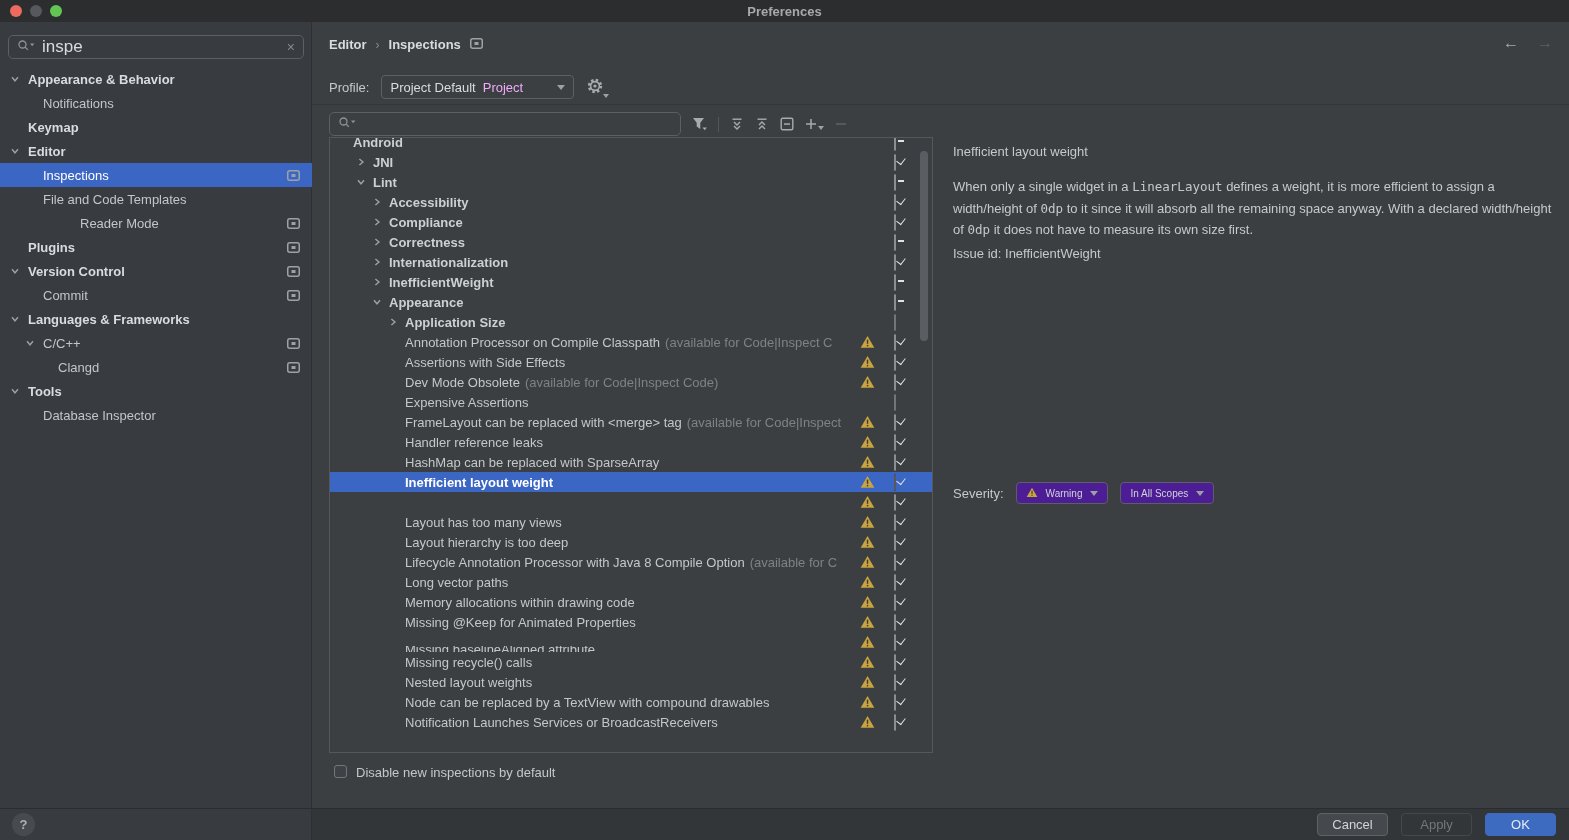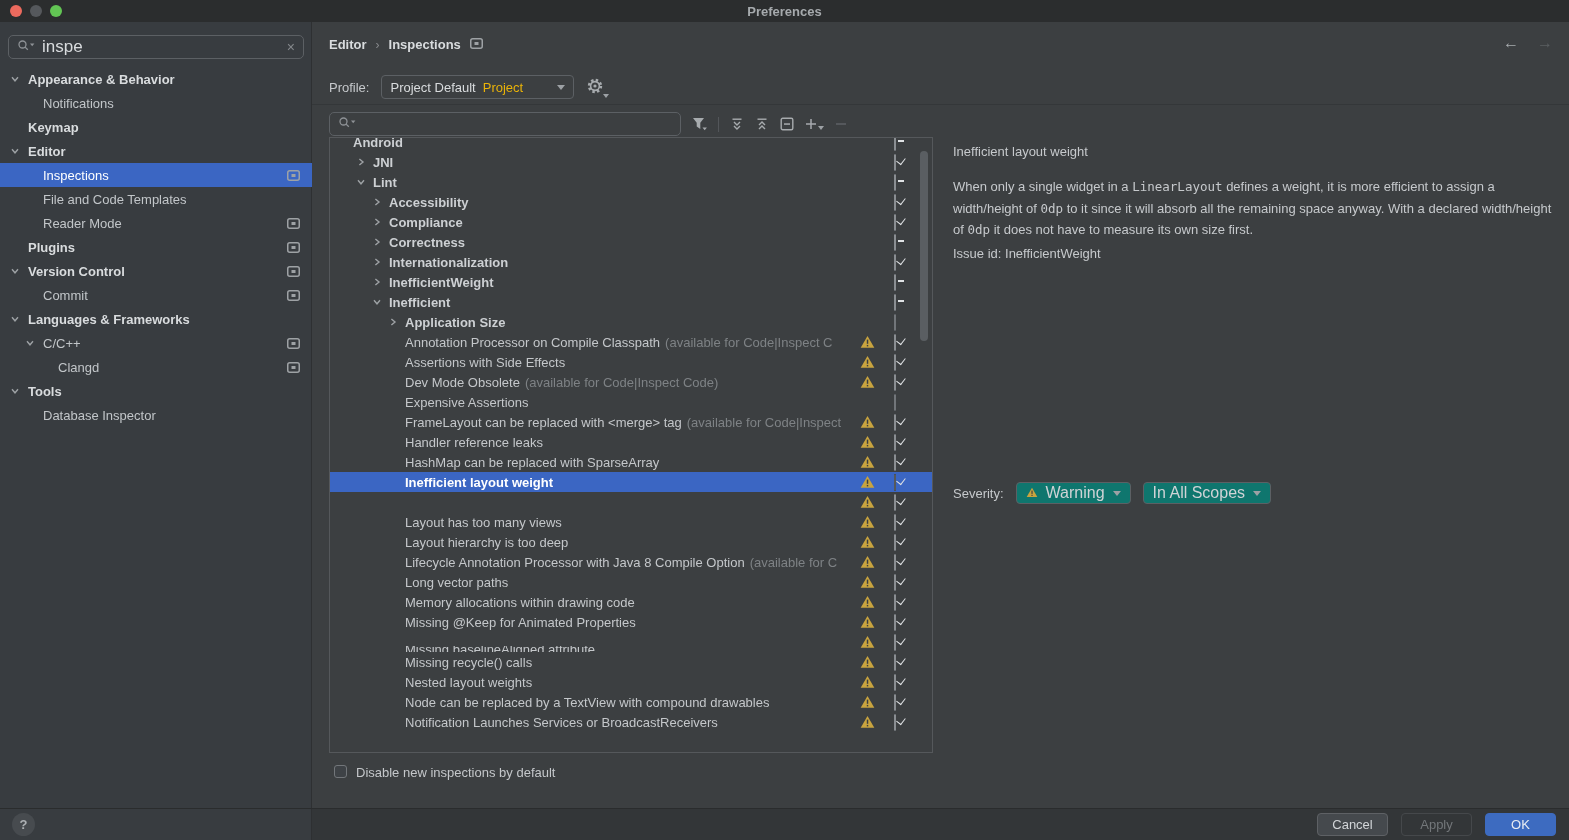--- a/index.html
+++ b/index.html
@@ -39,21 +39,21 @@
   .crumb-sep { color:#87898C; font-size:12px; }
   .nav-arrows { position:absolute; right:16px; top:12px; display:flex; gap:18px;
     font-size:16px; }
   .arrow-back { color:#A9ADB0; } .arrow-fwd { color:#5B5F62; }
 
   .profile-row { position:absolute; left:17px; top:53px; display:flex;
     align-items:center; font-size:13px; color:#C6C9CC; }
   .profile-select { width:193px; height:24px; margin-left:12px; border:1px solid #5C6064;
     border-radius:4px; display:flex; align-items:center; padding:0 8px; gap:7px;
     background:#3C3F41; }
-  .ps-value { color:#D9DCDE; } .ps-suffix { color:#eab308; }
+  .ps-value { color:#D9DCDE; } .ps-suffix { color:#f0abfc; }
   .caret { width:0; height:0; border-left:4px solid transparent;
     border-right:4px solid transparent; border-top:5px solid #9DA1A5; }
   .ps-caret { margin-left:auto; }
   .gear-wrap { margin-left:12px; position:relative; height:20px; }
   .mini-caret { position:absolute; right:-5px; bottom:-1px; width:0; height:0;
     border-left:3px solid transparent; border-right:3px solid transparent;
     border-top:4px solid #9DA1A5; }
   .main-sep { position:absolute; left:0; top:82px; width:1257px;
     border-top:1px solid #343739; }
 
@@ -93,22 +93,22 @@
 
   .desc-title { position:absolute; left:641px; top:122px; font-size:13px; color:#C6C9CC; }
   .desc-para { position:absolute; left:641px; top:154px; width:601px; font-size:13px;
     line-height:21.5px; color:#C6C9CC; }
   .mono { font-family:"DejaVu Sans Mono",monospace; font-size:12.5px; }
   .issue-id { position:absolute; left:641px; top:224px; font-size:13px; color:#C6C9CC; }
 
   .severity-row { position:absolute; left:641px; top:460px; height:22px; display:flex;
     align-items:center; gap:12px; font-size:13px; color:#C6C9CC; }
   .dd { height:22px; border:1px solid #5C6064; border-radius:4px; display:flex;
-    align-items:center; padding:0 9px; gap:8px; font-size:16px; color:#D0D3D6;
-    background:#0f766e; }
+    align-items:center; padding:0 9px; gap:8px; font-size:10px; color:#D0D3D6;
+    background:#4c1d95; }
 
   .disable-row { position:absolute; left:22px; top:743px; display:flex;
     gap:9px; font-size:13px; color:#C4C7CA; }
 
   
   .footer { position:absolute; left:0; top:808px; width:1569px; height:32px;
     background:#333638; border-top:1px solid #2A2C2D; }
   .footer-left { position:absolute; left:0; top:0; width:312px; height:31px;
     background:#383C40; border-right:1px solid #2E3032; }
   .help-btn { position:absolute; left:12px; top:4px; width:23px; height:23px;
@@ -169,21 +169,21 @@
       <div class="side-row selected" style="padding-left: 43px;">
         <span>Inspections</span>
         <span class="side-screen"><svg width="13" height="11" viewBox="0 0 13 11">
             <rect x="0.75" y="0.75" width="11.5" height="9.5" rx="2" fill="none" stroke="#9EA2A5" stroke-width="1.5"></rect>
             <rect x="4.5" y="4" width="4" height="3" fill="#9EA2A5"></rect>
           </svg></span>
       </div>
       <div class="side-row" style="padding-left: 43px;">
         <span>File and Code Templates</span>
       </div>
-      <div class="side-row" style="padding-left: 43px;">
+      <div class="side-row" style="padding-left: 43px; margin-left: 37px;">
         <span>Reader Mode</span>
         <span class="side-screen"><svg width="13" height="11" viewBox="0 0 13 11">
             <rect x="0.75" y="0.75" width="11.5" height="9.5" rx="2" fill="none" stroke="#9EA2A5" stroke-width="1.5"></rect>
             <rect x="4.5" y="4" width="4" height="3" fill="#9EA2A5"></rect>
           </svg></span>
       </div>
       <div class="side-row bold" style="padding-left: 28px;">
         <span>Plugins</span>
         <span class="side-screen"><svg width="13" height="11" viewBox="0 0 13 11">
             <rect x="0.75" y="0.75" width="11.5" height="9.5" rx="2" fill="none" stroke="#9EA2A5" stroke-width="1.5"></rect>
@@ -418,21 +418,21 @@
           </div>
           <span class="tcheck"><span class="cb mixed"></span></span>
         </div>
         <div class="trow bold">
           <div class="tcontent" style="padding-left: 42px;">
             <span class="chev" style="width: 17px;">
               <svg width="10" height="10" viewBox="0 0 10 10">
                 <polyline points="2,3.2 5,6.8 8,3.2" fill="none" stroke="#9DA1A4" stroke-width="1.4"></polyline>
               </svg>
             </span>
-            <span class="tlabel">Inefficient</span>
+            <span class="tlabel">Appearance</span>
           </div>
           <span class="tcheck"><span class="cb mixed"></span></span>
         </div>
         <div class="trow bold">
           <div class="tcontent" style="padding-left: 58px;">
             <span class="chev" style="width: 17px;">
               <svg width="10" height="10" viewBox="0 0 10 10">
                 <polyline points="3.4,2 7,5 3.4,8" fill="none" stroke="#9DA1A4" stroke-width="1.4"></polyline>
               </svg>
             </span>

